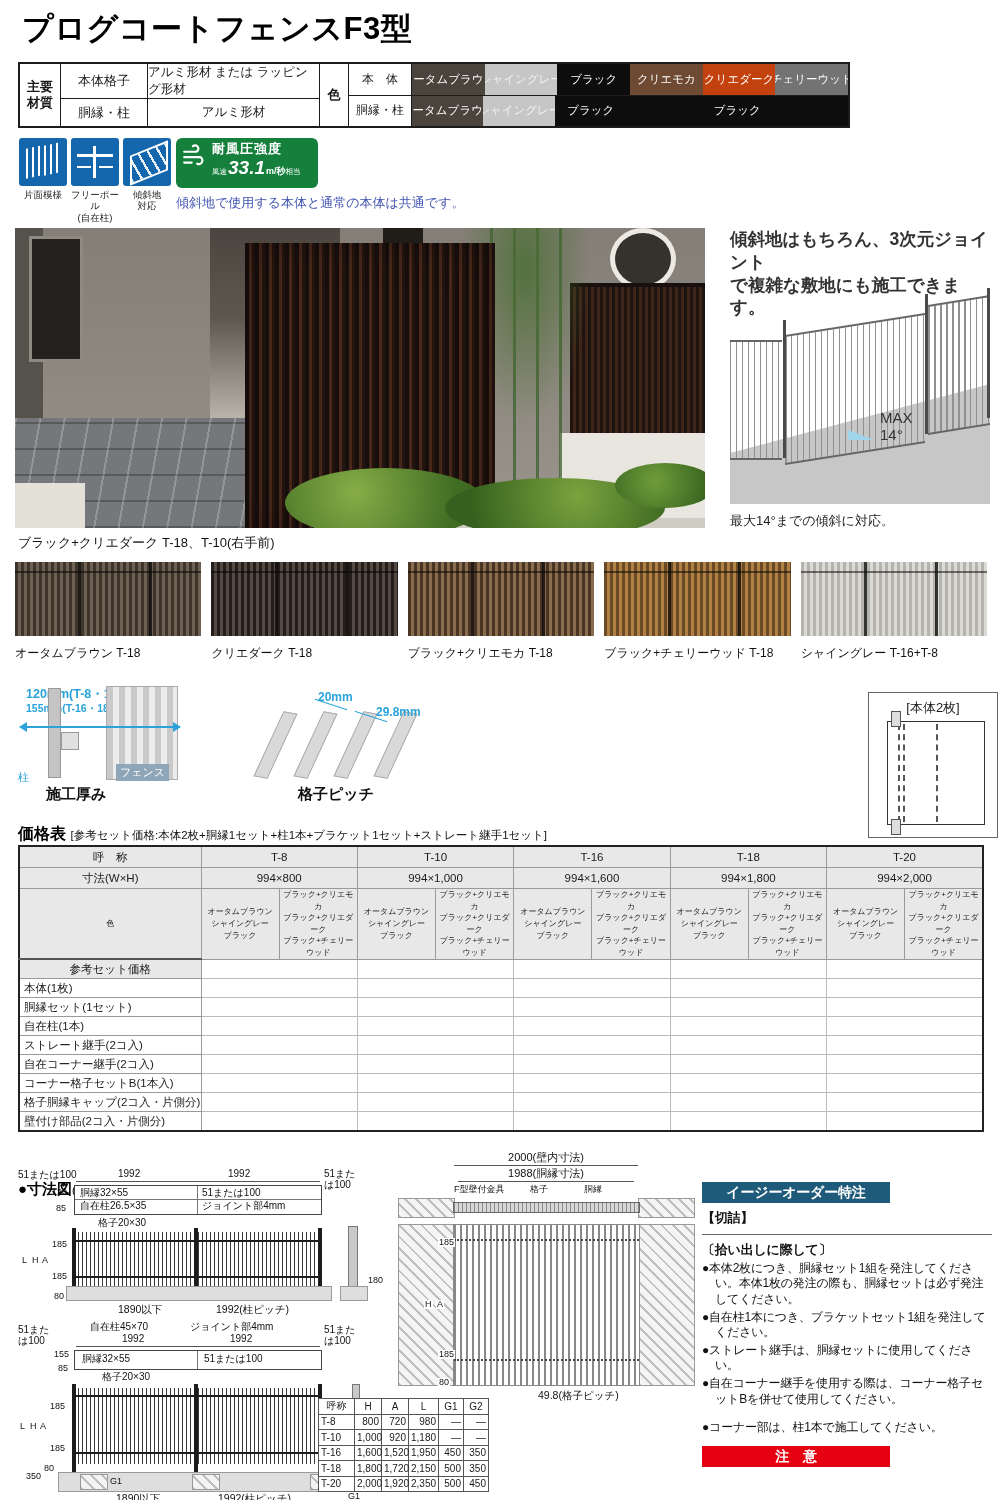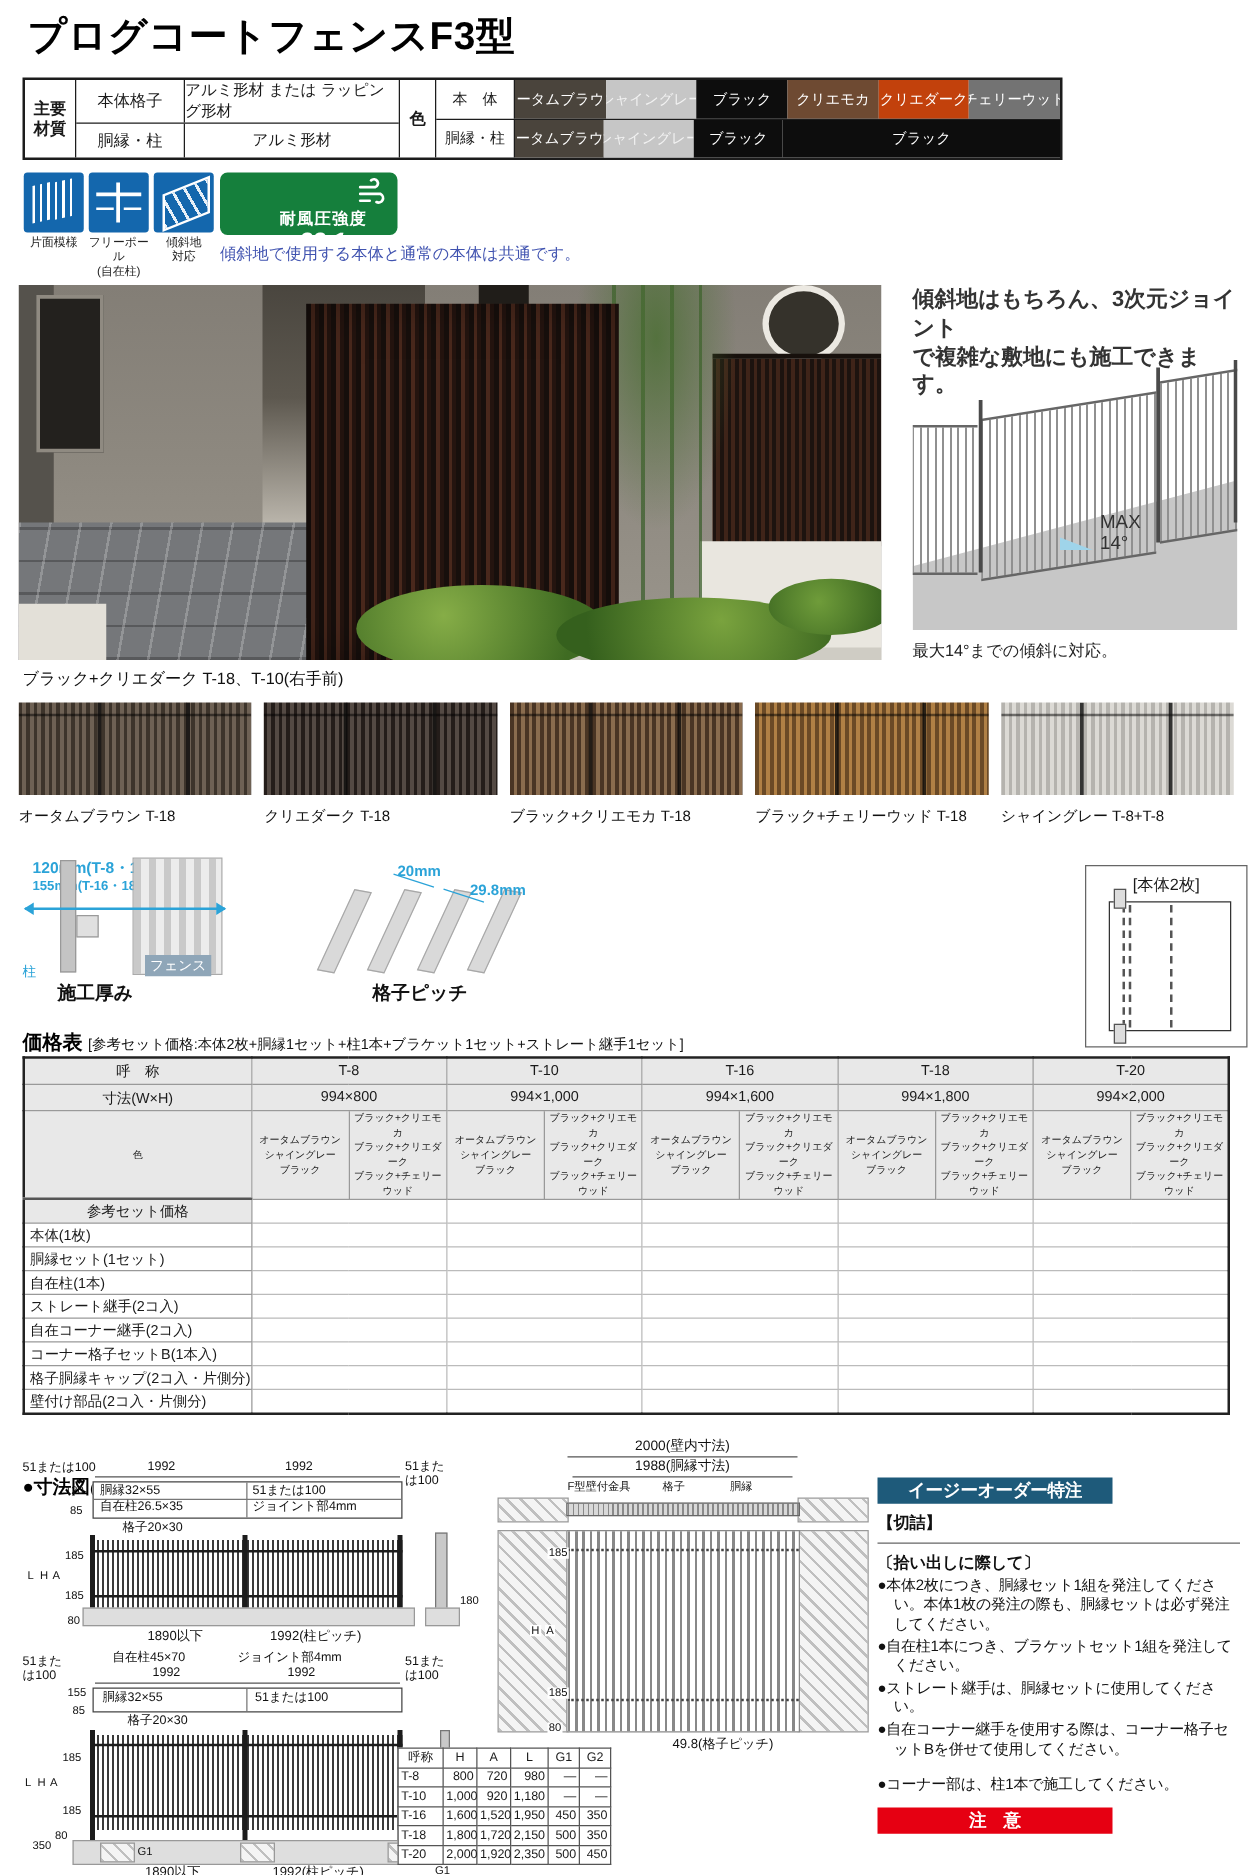--- a/index.html
+++ b/index.html
@@ -27,21 +27,21 @@
   .fbox{width:48px;height:48px;background:#1467ad;border-radius:3px;position:relative;margin:0 auto;overflow:hidden;}
   .flabel{font-size:9.5px;line-height:1.2;margin-top:3px;color:#222;}
   .g1{position:absolute;left:7px;top:9px;width:16px;height:30px;background:repeating-linear-gradient(90deg,#fff 0 2px,transparent 2px 6px);transform:skewY(-12deg);}
   .g2{position:absolute;left:25px;top:6px;width:16px;height:30px;background:repeating-linear-gradient(90deg,#fff 0 2px,transparent 2px 6px);transform:skewY(-12deg);}
   .fp-h{position:absolute;left:6px;top:16px;width:36px;height:3px;background:#fff;}
   .fp-v{position:absolute;left:22px;top:8px;width:3px;height:32px;background:#fff;}
   .fp-a1{position:absolute;left:6px;top:28px;width:14px;height:2px;background:#fff;}
   .fp-a2{position:absolute;right:6px;top:28px;width:14px;height:2px;background:#fff;}
   .sl-p{position:absolute;left:7px;top:10px;width:34px;height:26px;border:2.5px solid #fff;transform:skewY(-22deg);background:repeating-linear-gradient(65deg,rgba(255,255,255,.9) 0 2px,transparent 2px 8px);}
   
-  .wind{position:absolute;left:176px;top:138px;width:142px;height:50px;background:#157f3c;border-radius:6px;display:flex;align-items:flex-end;padding:2px 6px;box-sizing:border-box;color:#fff;flex-direction:column;}
+  .wind{position:absolute;left:176px;top:138px;width:142px;height:50px;background:#157f3c;border-radius:6px;display:flex;align-items:flex-start;padding:2px 6px;box-sizing:border-box;color:#fff;}
   .wind svg{flex:0 0 26px;}
   .wcol{margin-left:4px;}
   .wtitle{font-size:13px;font-weight:bold;letter-spacing:1px;}
   .wline{display:flex;align-items:baseline;line-height:1;}
   .wsm{font-size:7.5px;}
   .wval{font-size:19px;font-weight:bold;font-style:italic;margin:0 1px;}
   .wunit{font-size:9px;font-weight:bold;}
   .note-common{position:absolute;left:176px;top:194px;font-size:13px;color:#4053b0;}
   
   .photo{position:absolute;left:15px;top:228px;width:690px;height:300px;overflow:hidden;background:linear-gradient(180deg,#837e76 0%,#8d887f 45%,#9b968d 100%);}
@@ -319,21 +319,21 @@
           <div class="var-post" style="left: 72%;"></div>
         </div>
         <div class="var-cap">ブラック+チェリーウッド T-18</div>
       </div>
       <div class="var-item">
         <div class="var-img" style="background: repeating-linear-gradient(90deg, rgb(181, 179, 174) 0px, rgb(181, 179, 174) 3px, rgb(220, 218, 213) 3px, rgb(220, 218, 213) 6px);">
           <div class="var-rail"></div>
           <div class="var-post" style="left: 34%;"></div>
           <div class="var-post" style="left: 72%;"></div>
         </div>
-        <div class="var-cap">シャイングレー T-8+T-8</div>
+        <div class="var-cap">シャイングレー T-16+T-8</div>
       </div>
     </div>
 
   <div class="thick">
     <span class="t-b1 blue">120mm(T-8・10)</span>
     <span class="t-b2 blue">155mm(T-16・18・20)</span>
     <div class="t-post"></div>
     <div class="t-brk"></div>
     <div class="t-fence"></div>
     <div class="t-arrow"></div>

